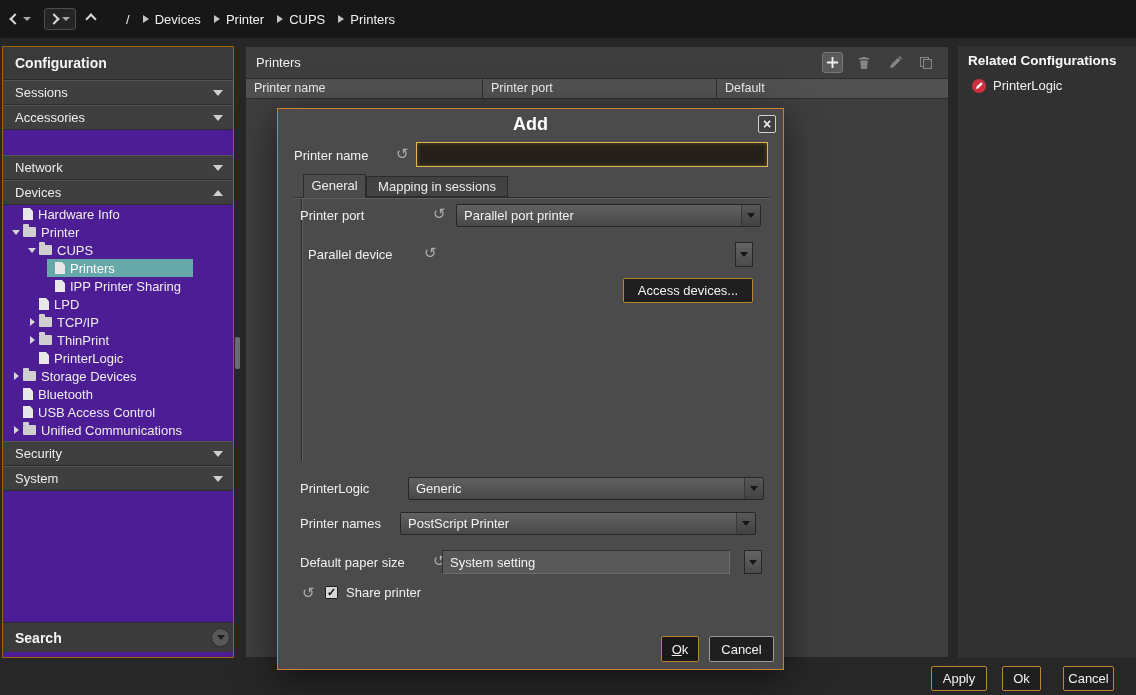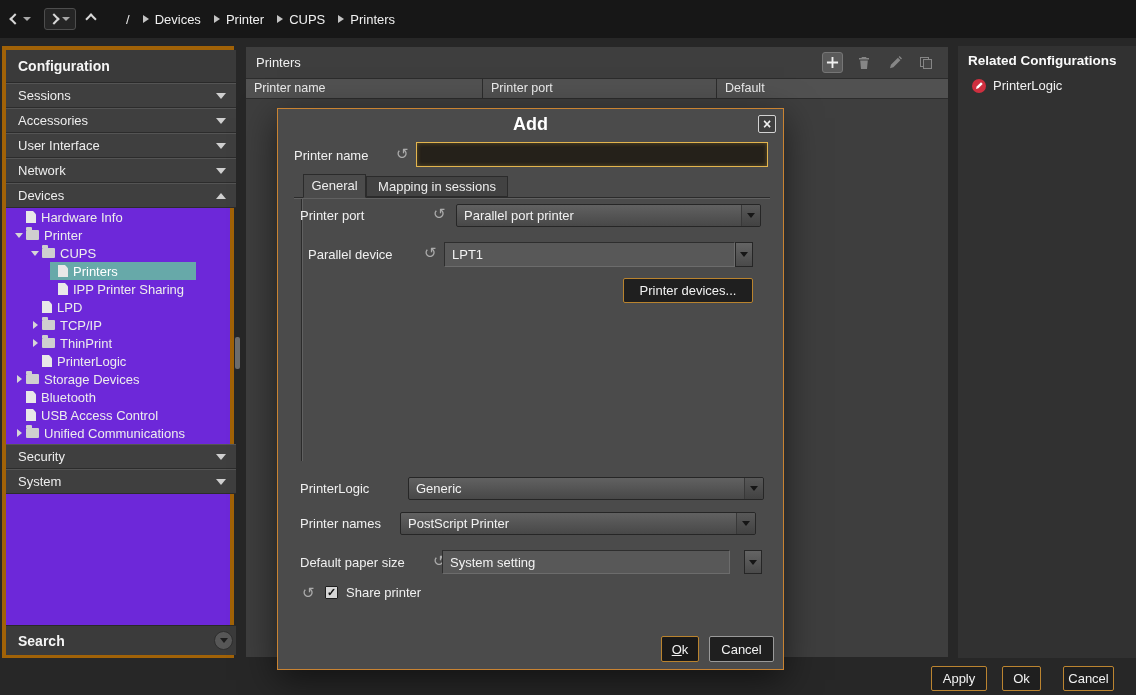--- a/index.html
+++ b/index.html
@@ -14,21 +14,21 @@
   .chev { display:inline-block; width:8px; height:8px; border-left:2px solid #d8d8d8; border-bottom:2px solid #d8d8d8; }
   .chev-left { transform:rotate(45deg); }
   .chev-right { transform:rotate(-135deg); }
   .chev-up { transform:rotate(135deg); }
   .caret-down { width:0; height:0; border-left:4px solid transparent; border-right:4px solid transparent; border-top:4px solid #a8a8a8; }
   .crumb-root { margin-left:26px; color:#e8e8e8; }
   .crumb { display:flex; align-items:center; gap:6px; margin-left:13px; color:#f0f0f0; }
   .crumb-arrow { width:0; height:0; border-top:4px solid transparent; border-bottom:4px solid transparent; border-left:6px solid #c4c4c4; }
 
   
-  .sidebar { position:absolute; left:2px; top:46px; width:232px; height:612px; background:#6d28d9; border:4px solid #a16207; }
+  .sidebar { position:absolute; left:2px; top:46px; width:232px; height:612px; background:#4c1d95; border:1px solid #a16207; }
   .sidebar-title { position:absolute; left:0; top:0; width:230px; height:33px; background:#3a3a3a; border-bottom:1px solid #292929; font-weight:bold; font-size:14px; line-height:32px; padding-left:12px; color:#f5f5f5; }
   .section { position:absolute; left:0; width:230px; height:25px; background:#3f3f3f; border-top:1px solid #545454; border-bottom:1px solid #2c2c2c; display:flex; align-items:center; padding:0 10px 0 12px; }
   .section-label { flex:1; }
   .tri-down-lg { width:0; height:0; border-left:5px solid transparent; border-right:5px solid transparent; border-top:6px solid #cfcfcf; }
   .tri-up-lg { width:0; height:0; border-left:5px solid transparent; border-right:5px solid transparent; border-bottom:6px solid #cfcfcf; }
   .tree { position:absolute; left:0; top:158px; width:190px; }
   .tree-row { height:18px; display:flex; align-items:center; white-space:nowrap; }
   .tree-row.selected { background:linear-gradient(90deg, transparent 44px, #67a9a9 44px); color:#ffffff; }
   .d0 { padding-left:6px; } .d1 { padding-left:22px; } .d2 { padding-left:38px; }
   .exp-slot { width:14px; display:flex; justify-content:center; flex:none; }
@@ -129,24 +129,20 @@
     <div class="sidebar-title">Configuration</div>
 
     <div class="section" style="top:33px">
       <span class="section-label">Sessions</span>
       <span class="tri-down-lg"></span>
     </div>
     <div class="section" style="top:58px">
       <span class="section-label">Accessories</span>
       <span class="tri-down-lg"></span>
     </div>
-    <div class="section" style="top:83px">
-      <span class="section-label">User Interface</span>
-      <span class="tri-down-lg"></span>
-    </div>
     <div class="section" style="top:108px">
       <span class="section-label">Network</span>
       <span class="tri-down-lg"></span>
     </div>
     <div class="section" style="top:133px">
       <span class="section-label">Devices</span>
       <span class="tri-up-lg"></span>
     </div>
 
     <div class="tree">
@@ -317,28 +313,25 @@
     <span class="reset-icon" style="left:155px; top:97px;">↺</span>
     <div class="dropdown" style="left:178px; top:95px; width:305px; height:23px;">
       <span>Parallel port printer</span>
       <span class="dd-arrow-seg">
           <span class="tri-dd"></span>
         </span>
     </div>
 
     <div class="field-label" style="left:30px; top:138px;">Parallel device</div>
     <span class="reset-icon" style="left:146px; top:136px;">↺</span>
-    <div class="combo-field" style="left:166px; top:133px; width:291px; height:25px;">
-      <span>LPT1</span>
-    </div>
     <div class="combo-btn" style="left:457px; top:133px; width:18px; height:25px;">
         <span class="tri-dd"></span>
       </div>
 
-    <button class="push-btn" style="left:345px; top:169px; width:130px; height:25px;">Printer devices...</button>
+    <button class="push-btn" style="left:345px; top:169px; width:130px; height:25px;">Access devices...</button>
 
     <div class="field-label" style="left:22px; top:372px;">PrinterLogic</div>
     <div class="dropdown" style="left:130px; top:368px; width:356px; height:23px;">
       <span>Generic</span>
       <span class="dd-arrow-seg">
           <span class="tri-dd"></span>
         </span>
     </div>
 
     <div class="field-label" style="left:22px; top:407px;">Printer names</div>

